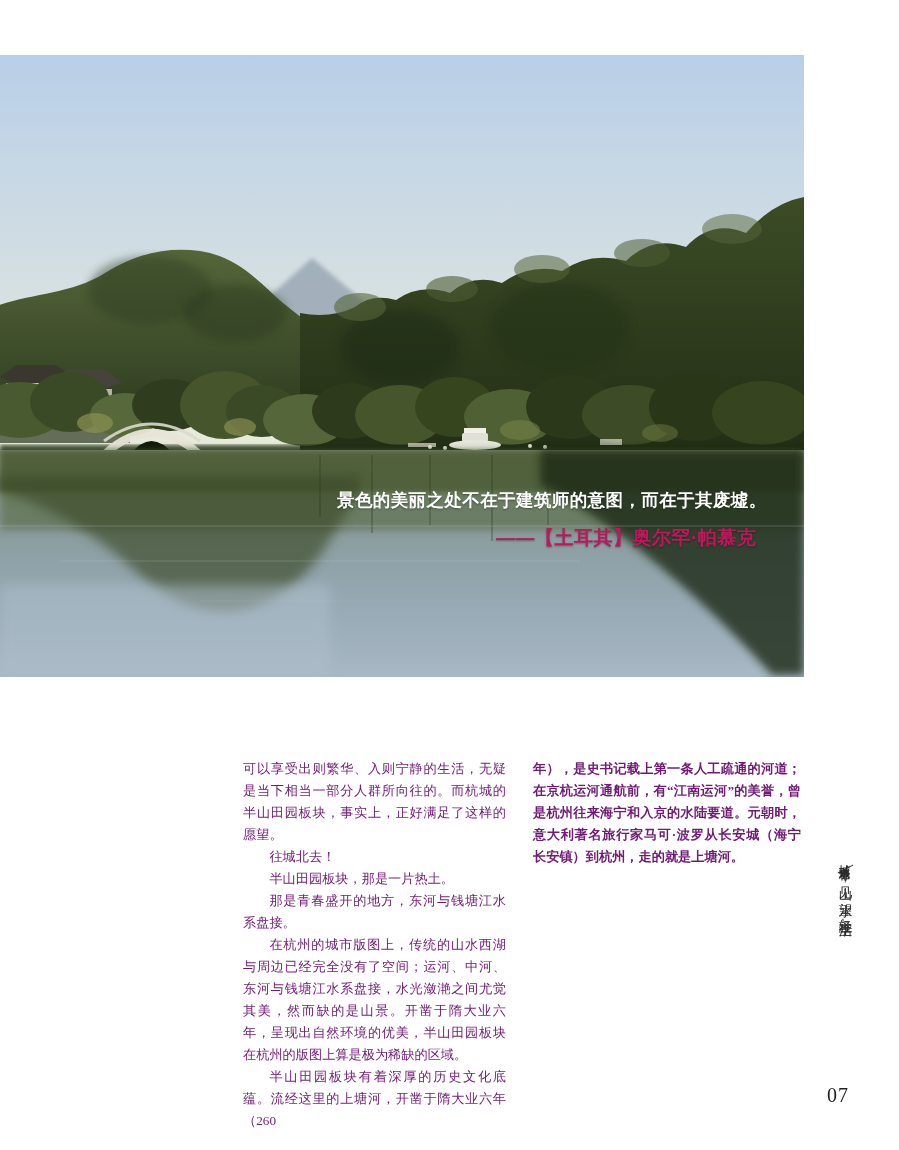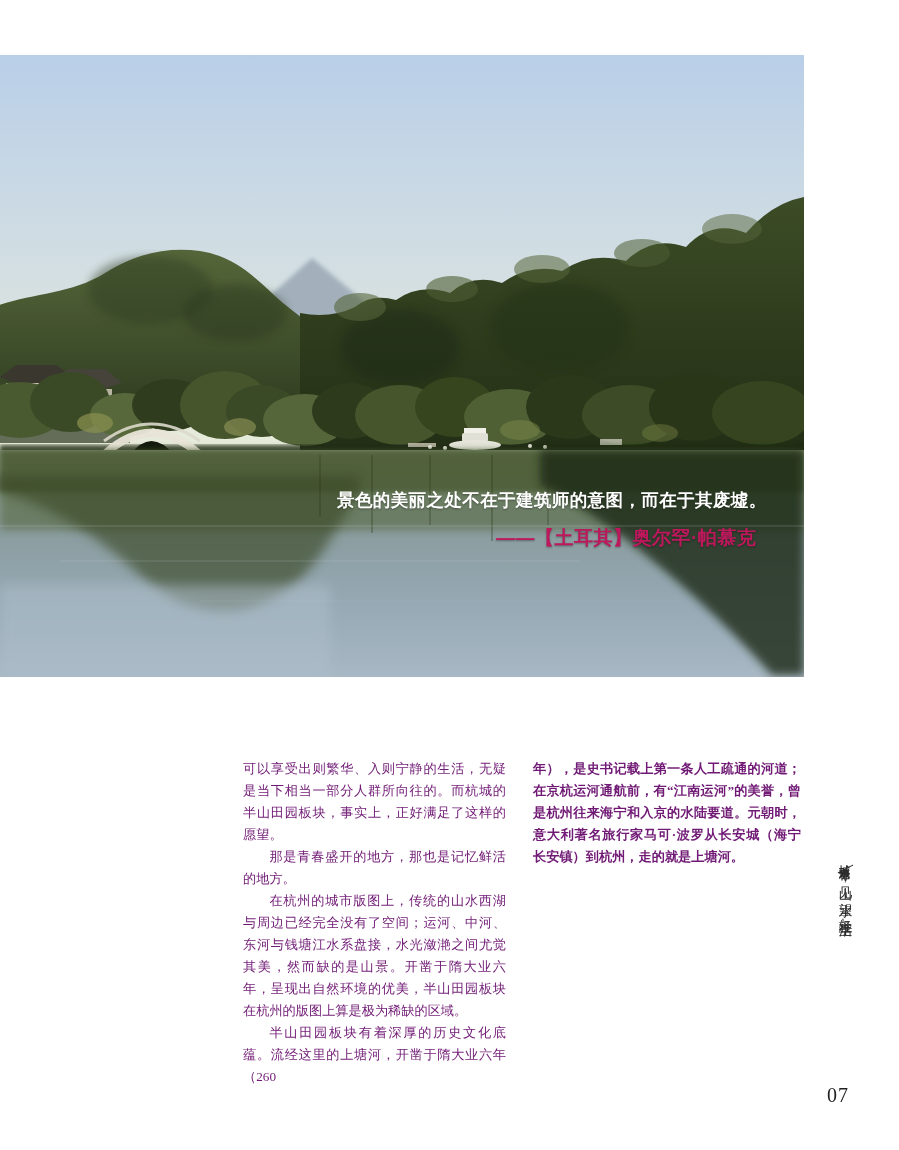--- a/index.html
+++ b/index.html
@@ -189,21 +189,23 @@
         <rect x="200" y="545" width="480" height="2" fill="#c2cfd4" opacity="0.08"></rect>
       </g>
     </svg>
 
     <div class="quote-line1">景色的美丽之处不在于建筑师的意图，而在于其废墟。</div>
     <div class="quote-line2">——【土耳其】奥尔罕·帕慕克</div>
   </div>
 
   <div class="col col-left">
     <p>可以享受出则繁华、入则宁静的生活，无疑是当下相当一部分人群所向往的。而杭城的半山田园板块，事实上，正好满足了这样的愿望。</p>
-    <p class="indent">那是青春盛开的地方，那也是记忆鲜活的地方。</p>
+    <p class="indent">往城北去！</p>
+    <p class="indent">半山田园板块，那是一片热土。</p>
+    <p class="indent">那是青春盛开的地方，东河与钱塘江水系盘接。</p>
     <p class="indent">在杭州的城市版图上，传统的山水西湖与周边已经完全没有了空间；运河、中河、东河与钱塘江水系盘接，水光潋滟之间尤觉其美，然而缺的是山景。开凿于隋大业六年，呈现出自然环境的优美，半山田园板块在杭州的版图上算是极为稀缺的区域。</p>
     <p class="indent">半山田园板块有着深厚的历史文化底蕴。流经这里的上塘河，开凿于隋大业六年（260</p>
   </div>
 
   <div class="col col-right">
     <p>年），是史书记载上第一条人工疏通的河道；在京杭运河通航前，有“江南运河”的美誉，曾是杭州往来海宁和入京的水陆要道。元朝时，意大利著名旅行家马可·波罗从长安城（海宁长安镇）到杭州，走的就是上塘河。</p>
   </div>
 
   <div class="side-label">
     <span class="side-category">城市地标</span><span class="side-separator">╲</span><span class="side-title">见山，望水，『轻』享生活</span>

